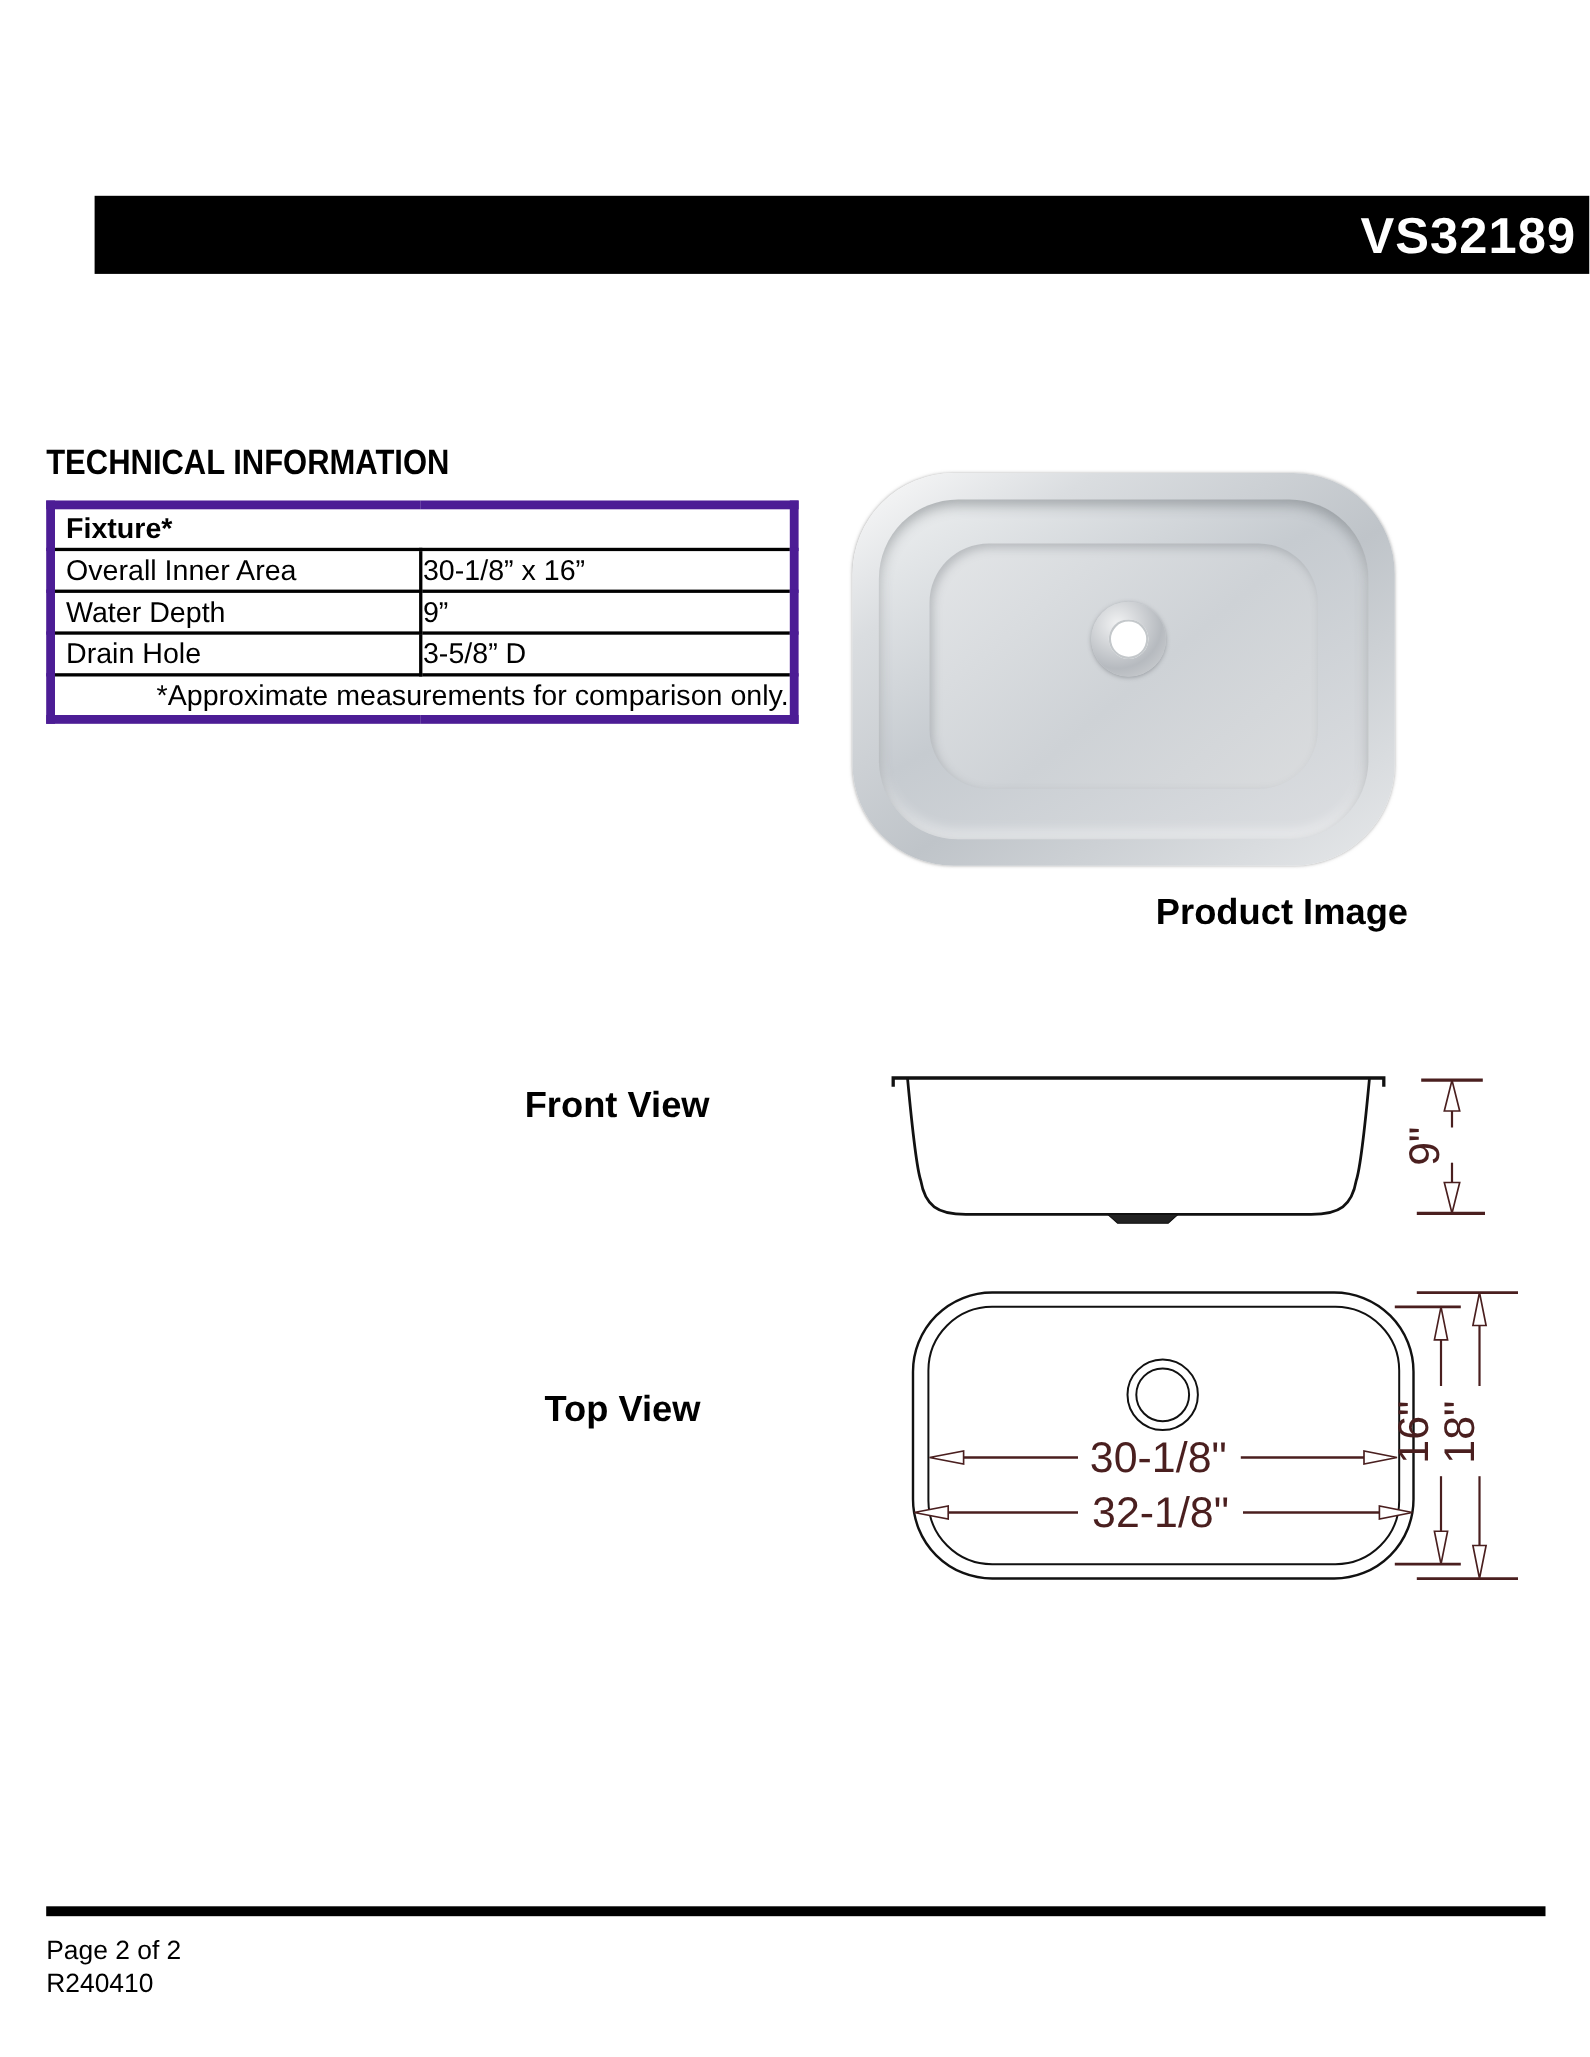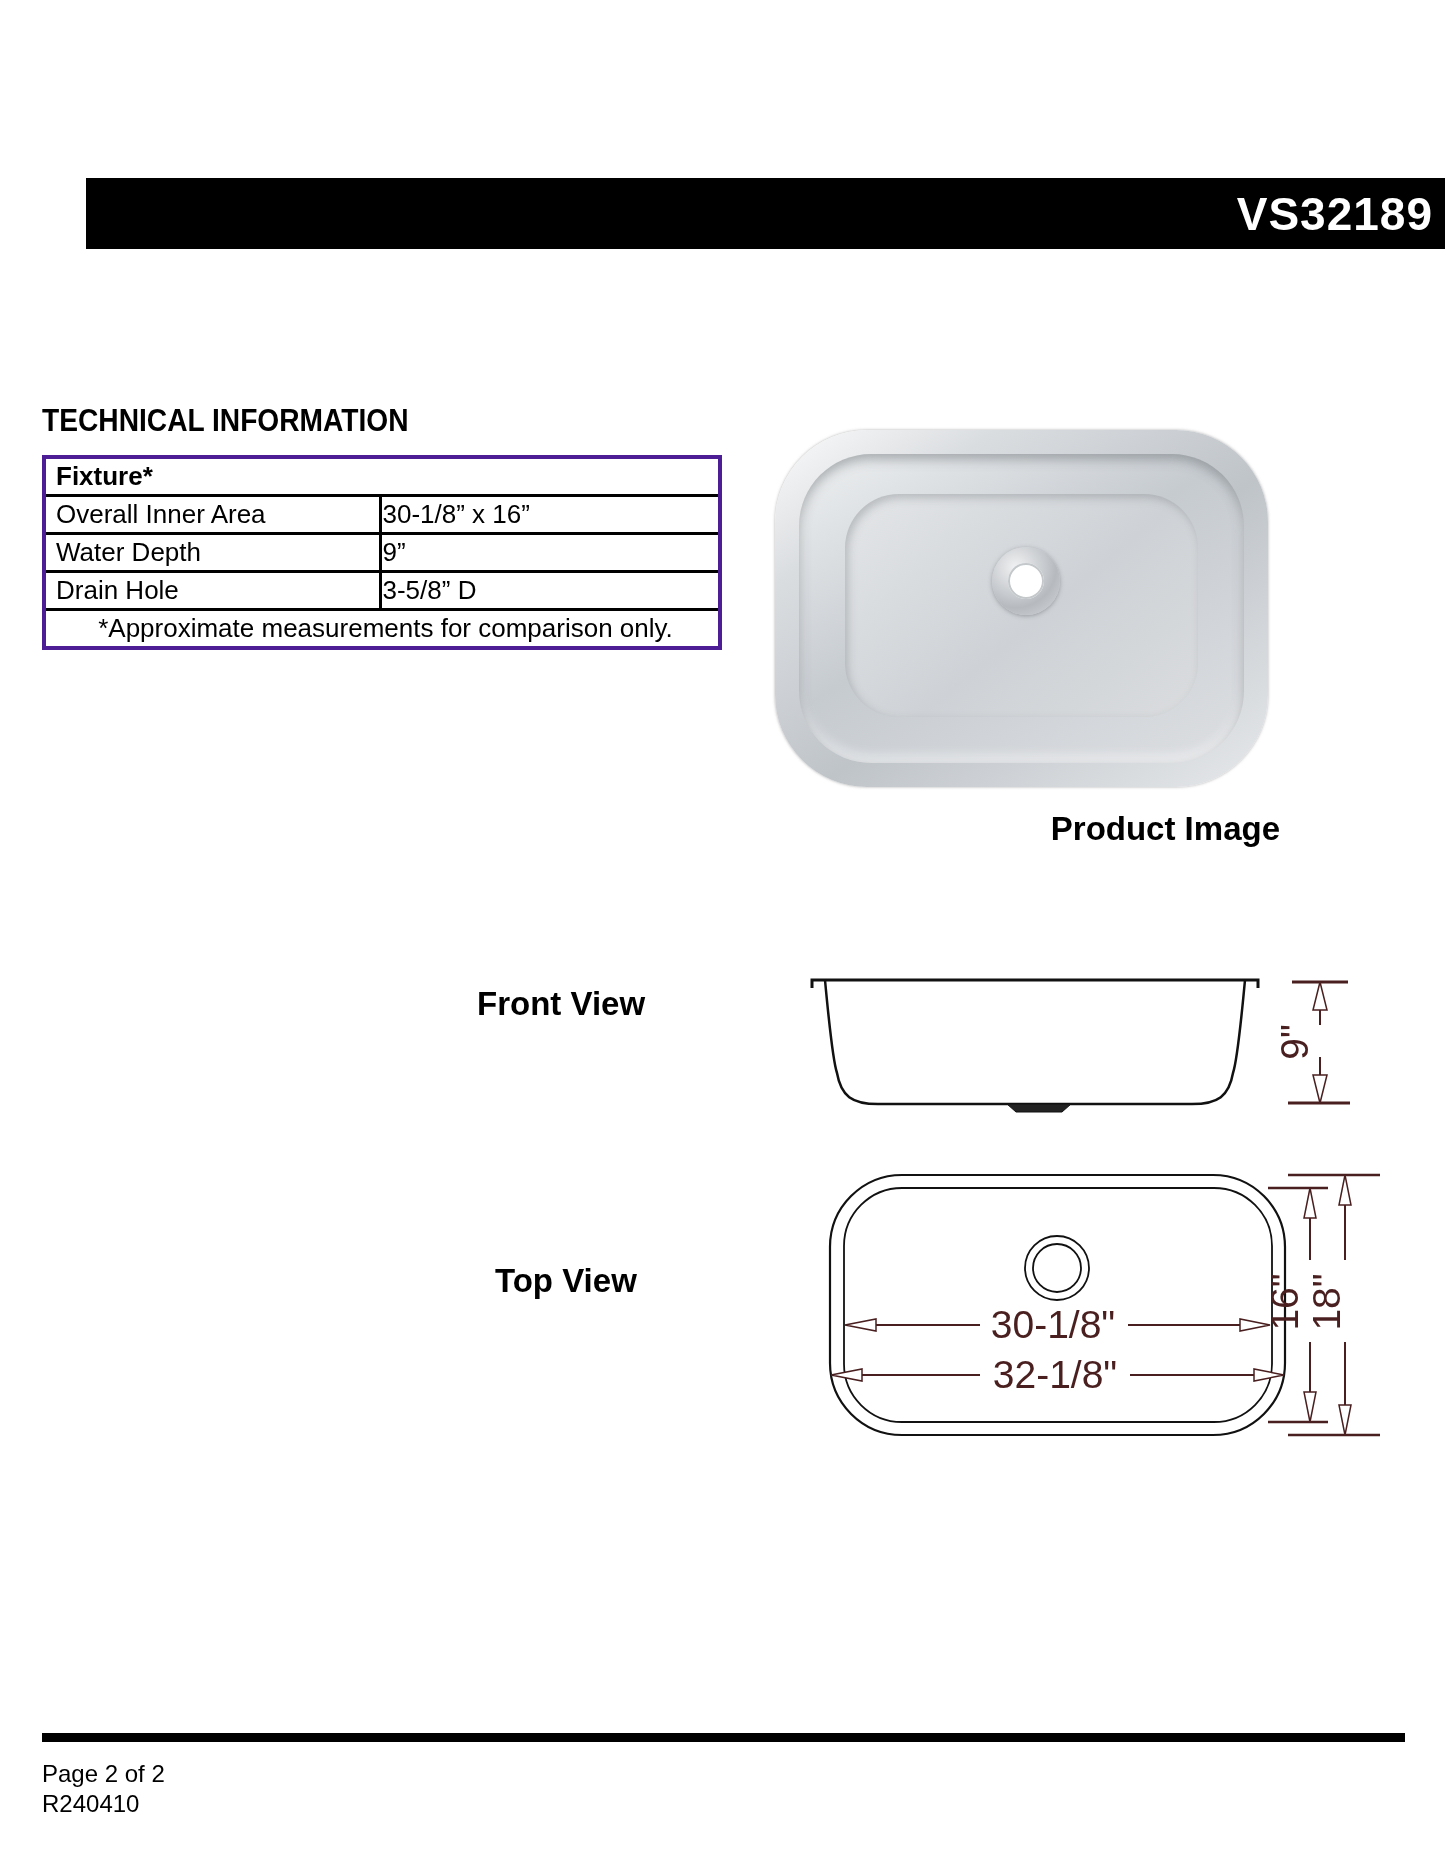--- a/index.html
+++ b/index.html
@@ -29,31 +29,31 @@
   
   .tech-title {
     position: absolute; left: 42px; top: 402px;
     font-size: 32px; font-weight: bold;
     transform: scaleX(0.88); transform-origin: left center;
     letter-spacing: 0px; white-space: nowrap;
   }
   table.spec-table {
     position: absolute; left: 42px; top: 455px;
     width: 676px; border-collapse: collapse;
-    border: 4px solid #4c1d95; table-layout: fixed;
+    border: 8px solid #4c1d95; table-layout: fixed;
     font-size: 26px;
   }
   table.spec-table th, table.spec-table td {
     border: 3px solid #000; height: 33px;
     vertical-align: middle; overflow: hidden; white-space: nowrap;
   }
   .spec-header-cell { text-align: left; padding-left: 10px; font-weight: bold; }
   .spec-label { text-align: left; padding-left: 10px; font-weight: normal; }
   .spec-value { text-align: left; }
-  .spec-footnote { text-align: center; padding-left: 8px; font-weight: normal; }
+  .spec-footnote { text-align: right; padding-left: 8px; font-weight: normal; }
 
   
   .sink-photo {
     position: absolute; left: 775px; top: 430px;
     width: 493px; height: 357px; border-radius: 92px;
     background: linear-gradient(145deg,#fbfbfb 0%,#dadde0 22%,#bfc4c9 55%,#e6e8ea 100%);
     box-shadow: 0 0 3px rgba(120,120,120,.6);
   }
   .sink-bowl {
     position: absolute; left: 24px; top: 24px; right: 24px; bottom: 24px;

